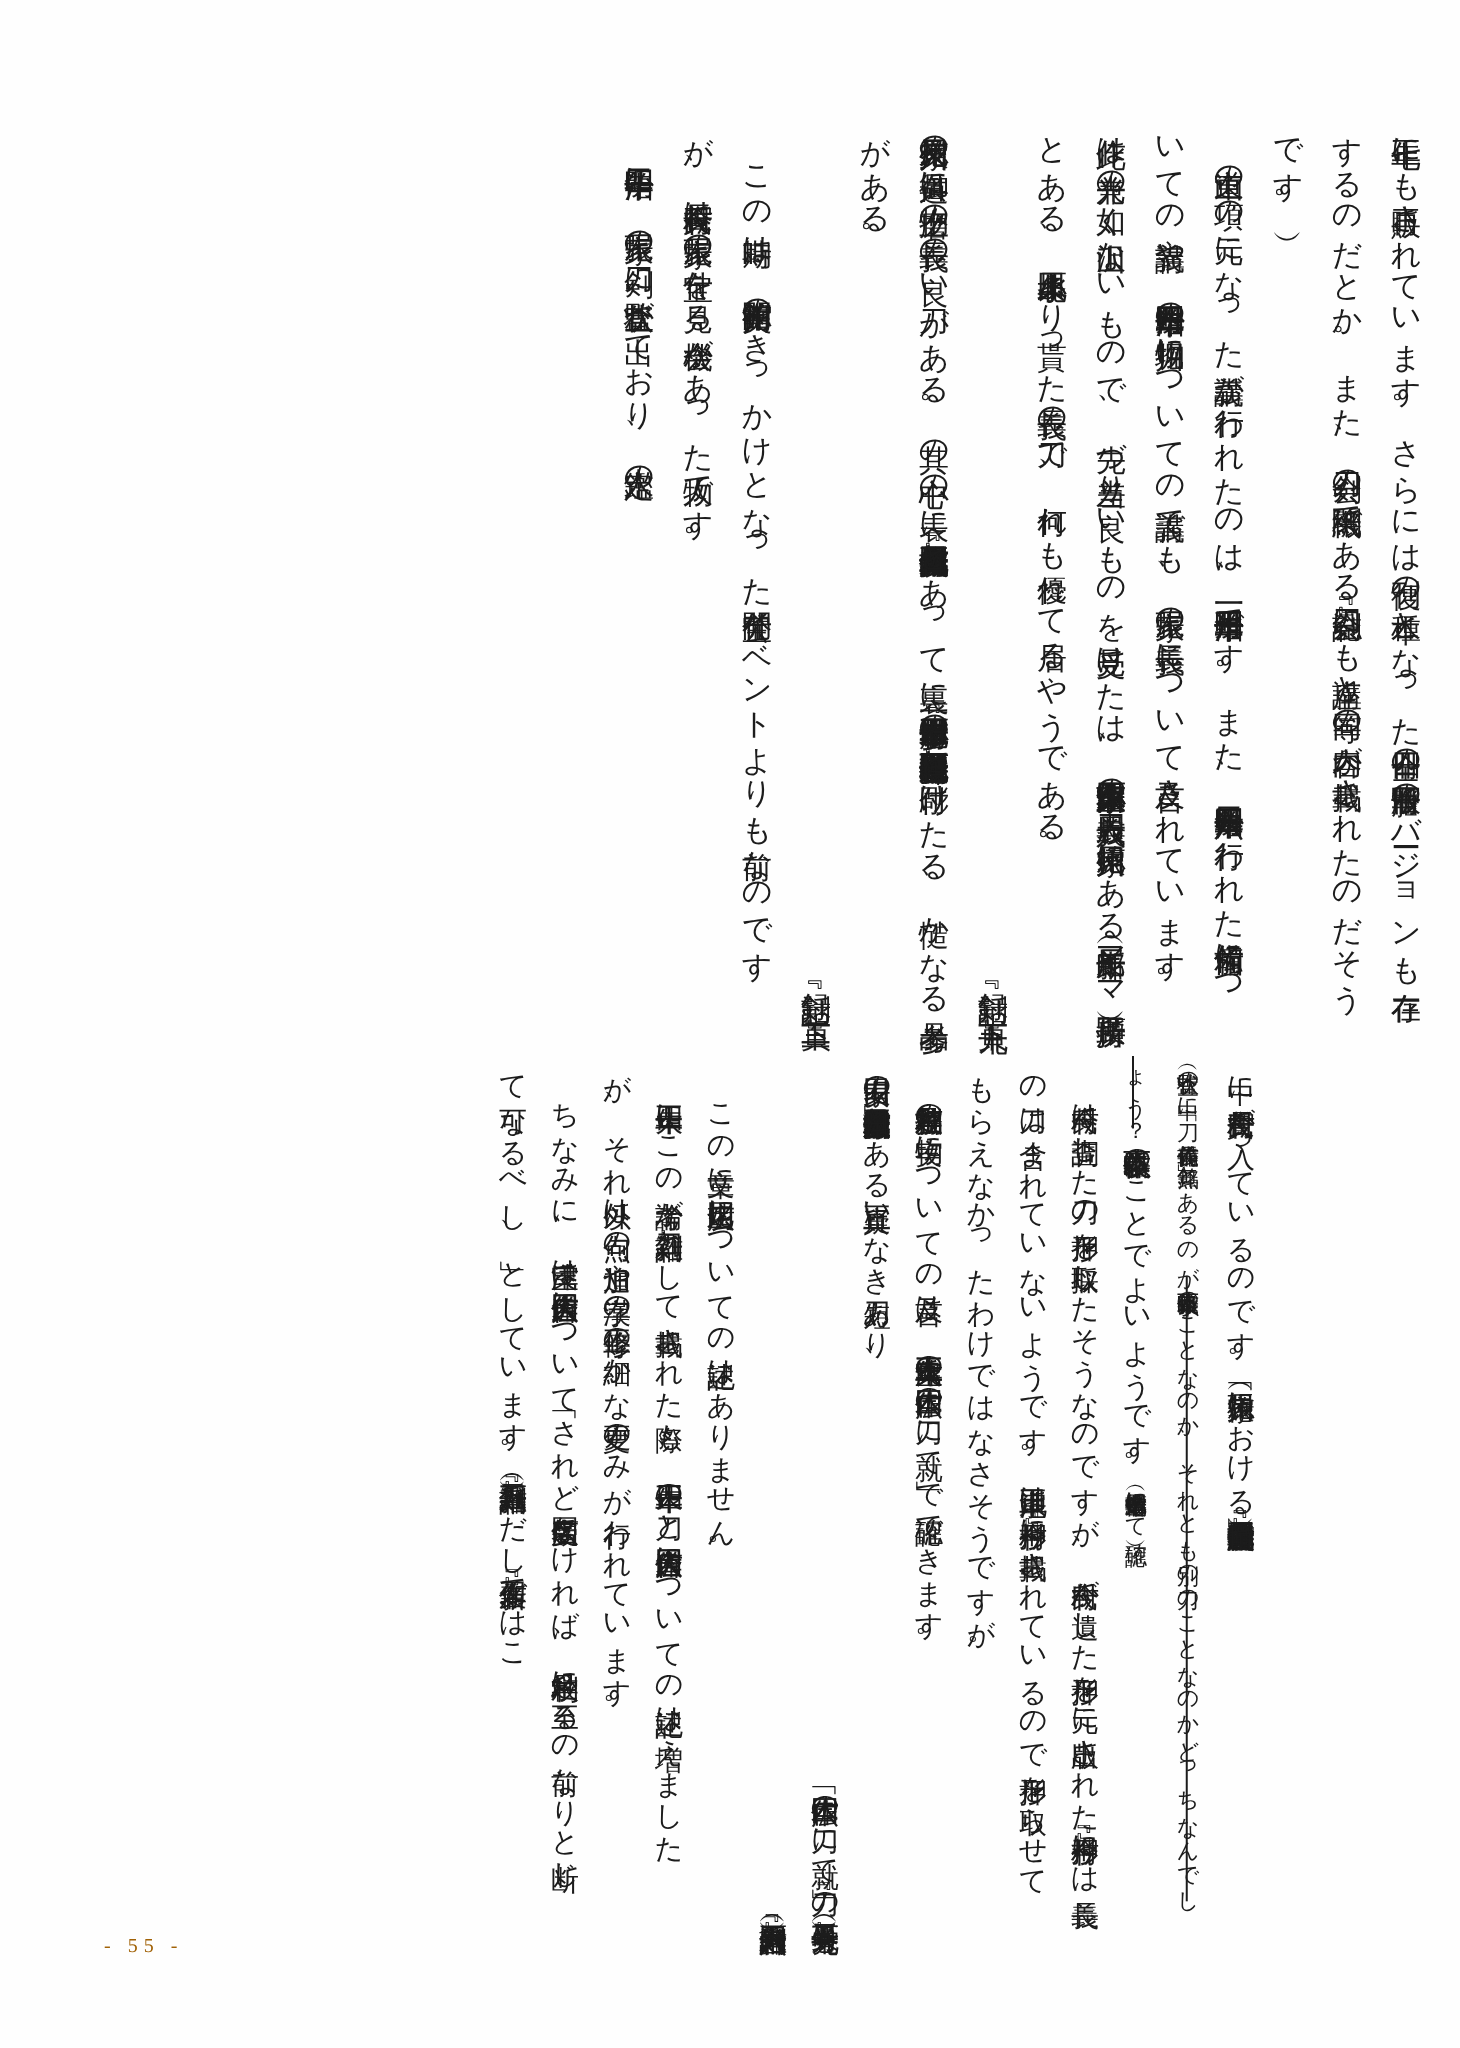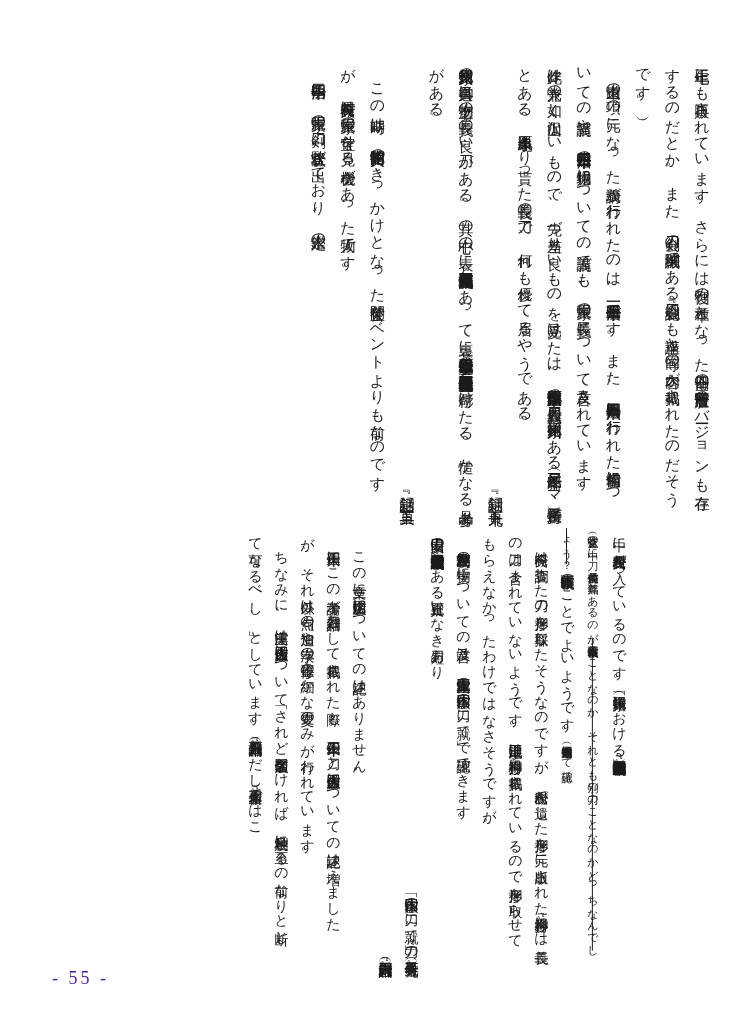--- a/index.html
+++ b/index.html
@@ -47,24 +47,24 @@
   .cite   { text-align: end; }
   .small  { font-size: 11px; }
   .struck {
     text-decoration: line-through;
     text-decoration-thickness: 1px;
   }
   .page-footer {
     position: absolute;
     left: 52px;
     top: 968px;
-    font-size: 18px;
+    font-size: 10px;
     letter-spacing: 3px;
     font-family: "Liberation Serif", "DejaVu Serif", serif;
-    color: #4c1d95;
+    color: #a16207;
   }
 </style>
 </head>
 <body>
 
 <div class="page">
 
   <section class="band band-top">
     <p class="para">正七年にも再販されています。さらには復刊の種本となった全四冊の謄写版冊子のバージョンも存在するのだとか。また、刀剣会の機関紙である『刀剣会誌』にも講座と同等の内容が掲載されたのだそうです。）</p>
     <p class="para indent">東山道の項の元になった講義が行われたのは、明治三十一年十一月十三日です。また、明治三十二年六月四日に行われた相伝備前についての講義や、明治三十四年三月三日の堀川物についての講義でも、尾張家の長義について言及されています。</p>

